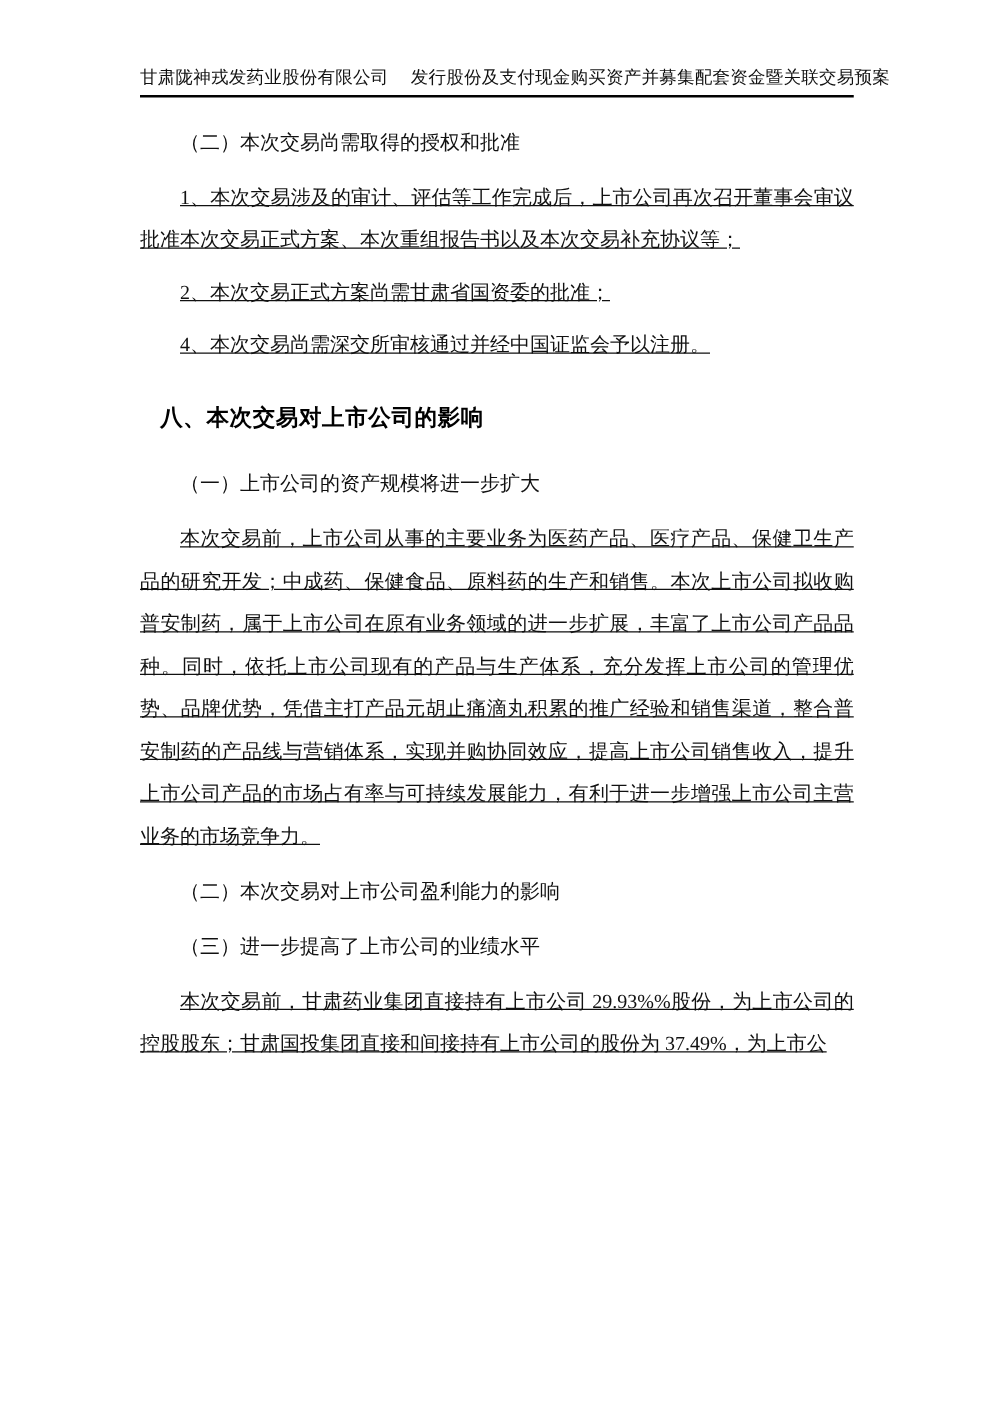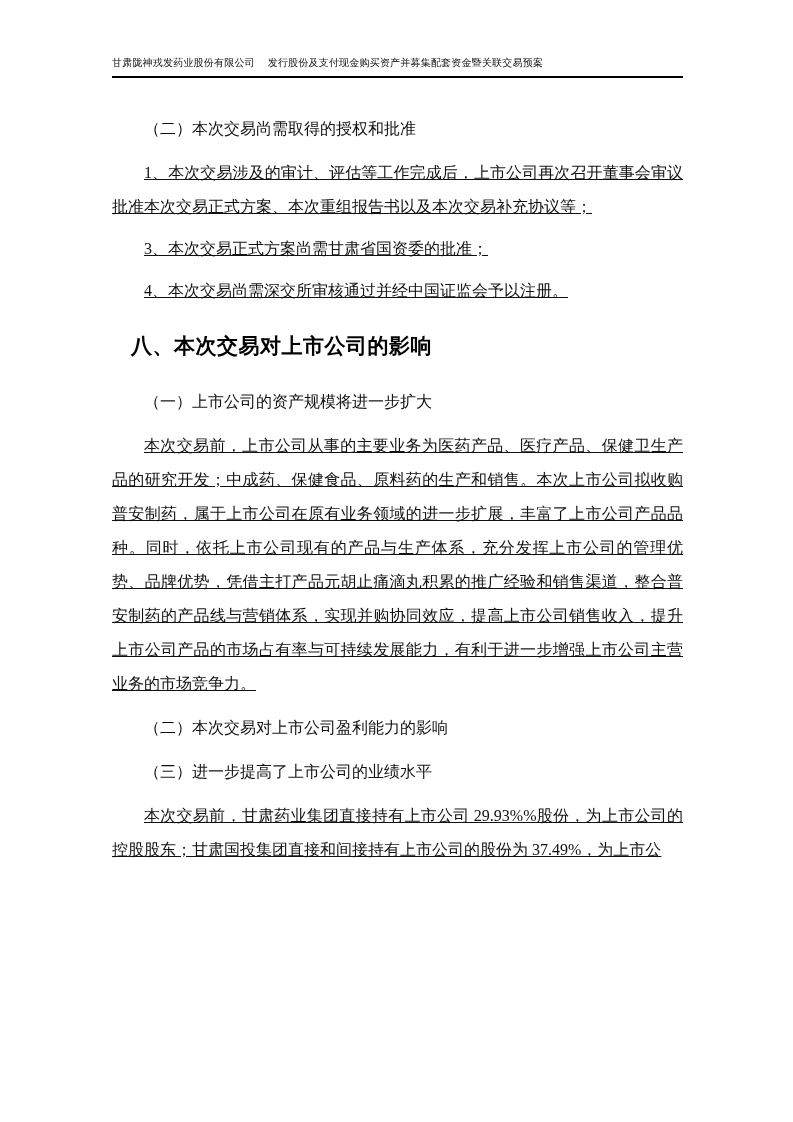--- a/index.html
+++ b/index.html
@@ -12,69 +12,69 @@
     width: 793px;
     height: 1122px;
     background: #ffffff;
     color: #1a1a1a;
     font-family: "Liberation Serif", "DejaVu Serif", serif;
     box-sizing: border-box;
     overflow: hidden;
   }
   .doc-header {
     margin: 54px 110px 0 112px;
-    font-size: 10px;
+    font-size: 14px;
     line-height: 18px;
     letter-spacing: 0.2px;
     padding-bottom: 4px;
     border-bottom: 2px solid #000000;
     white-space: nowrap;
     color: #111111;
   }
   .doc-body {
     margin: 0 110px 0 112px;
-    padding-top: 24px;
+    padding-top: 10px;
     font-size: 16px;
     line-height: 34px;
     text-align: justify;
     color: #111111;
   }
   .para {
     margin: 8px 0;
     text-indent: 2em;
     text-decoration: underline;
   }
   .subhead {
     margin: 10px 0;
     text-indent: 2em;
   }
   .main-heading {
-    font-family: Liberation Mono, monospace;
+    font-family: Liberation Serif, serif;
     font-weight: bold;
-    font-size: 21px;
+    font-size: 18px;
     letter-spacing: 0.5px;
     margin: 23px 0 20px 0;
     text-indent: 0.9em;
     color: #000000;
   }
 </style>
 </head>
 <body>
 
 <div class="page">
 
   <div class="doc-header">甘肃陇神戎发药业股份有限公司　 发行股份及支付现金购买资产并募集配套资金暨关联交易预案</div>
 
   <div class="doc-body">
 
     <p class="subhead">（二）本次交易尚需取得的授权和批准</p>
 
     <p class="para">1、本次交易涉及的审计、评估等工作完成后，上市公司再次召开董事会审议批准本次交易正式方案、本次重组报告书以及本次交易补充协议等；</p>
 
-    <p class="para">3、本次交易正式方案尚需甘肃省国资委的批准；</p>
+    <p class="para">2、本次交易正式方案尚需甘肃省国资委的批准；</p>
 
 
     <p class="para">4、本次交易尚需深交所审核通过并经中国证监会予以注册。</p>
 
     <h2 class="main-heading">八、本次交易对上市公司的影响</h2>
 
     <p class="subhead">（一）上市公司的资产规模将进一步扩大</p>
 
     <p class="para">本次交易前，上市公司从事的主要业务为医药产品、医疗产品、保健卫生产品的研究开发；中成药、保健食品、原料药的生产和销售。本次上市公司拟收购普安制药，属于上市公司在原有业务领域的进一步扩展，丰富了上市公司产品品种。同时，依托上市公司现有的产品与生产体系，充分发挥上市公司的管理优势、品牌优势，凭借主打产品元胡止痛滴丸积累的推广经验和销售渠道，整合普安制药的产品线与营销体系，实现并购协同效应，提高上市公司销售收入，提升上市公司产品的市场占有率与可持续发展能力，有利于进一步增强上市公司主营业务的市场竞争力。</p>
 

